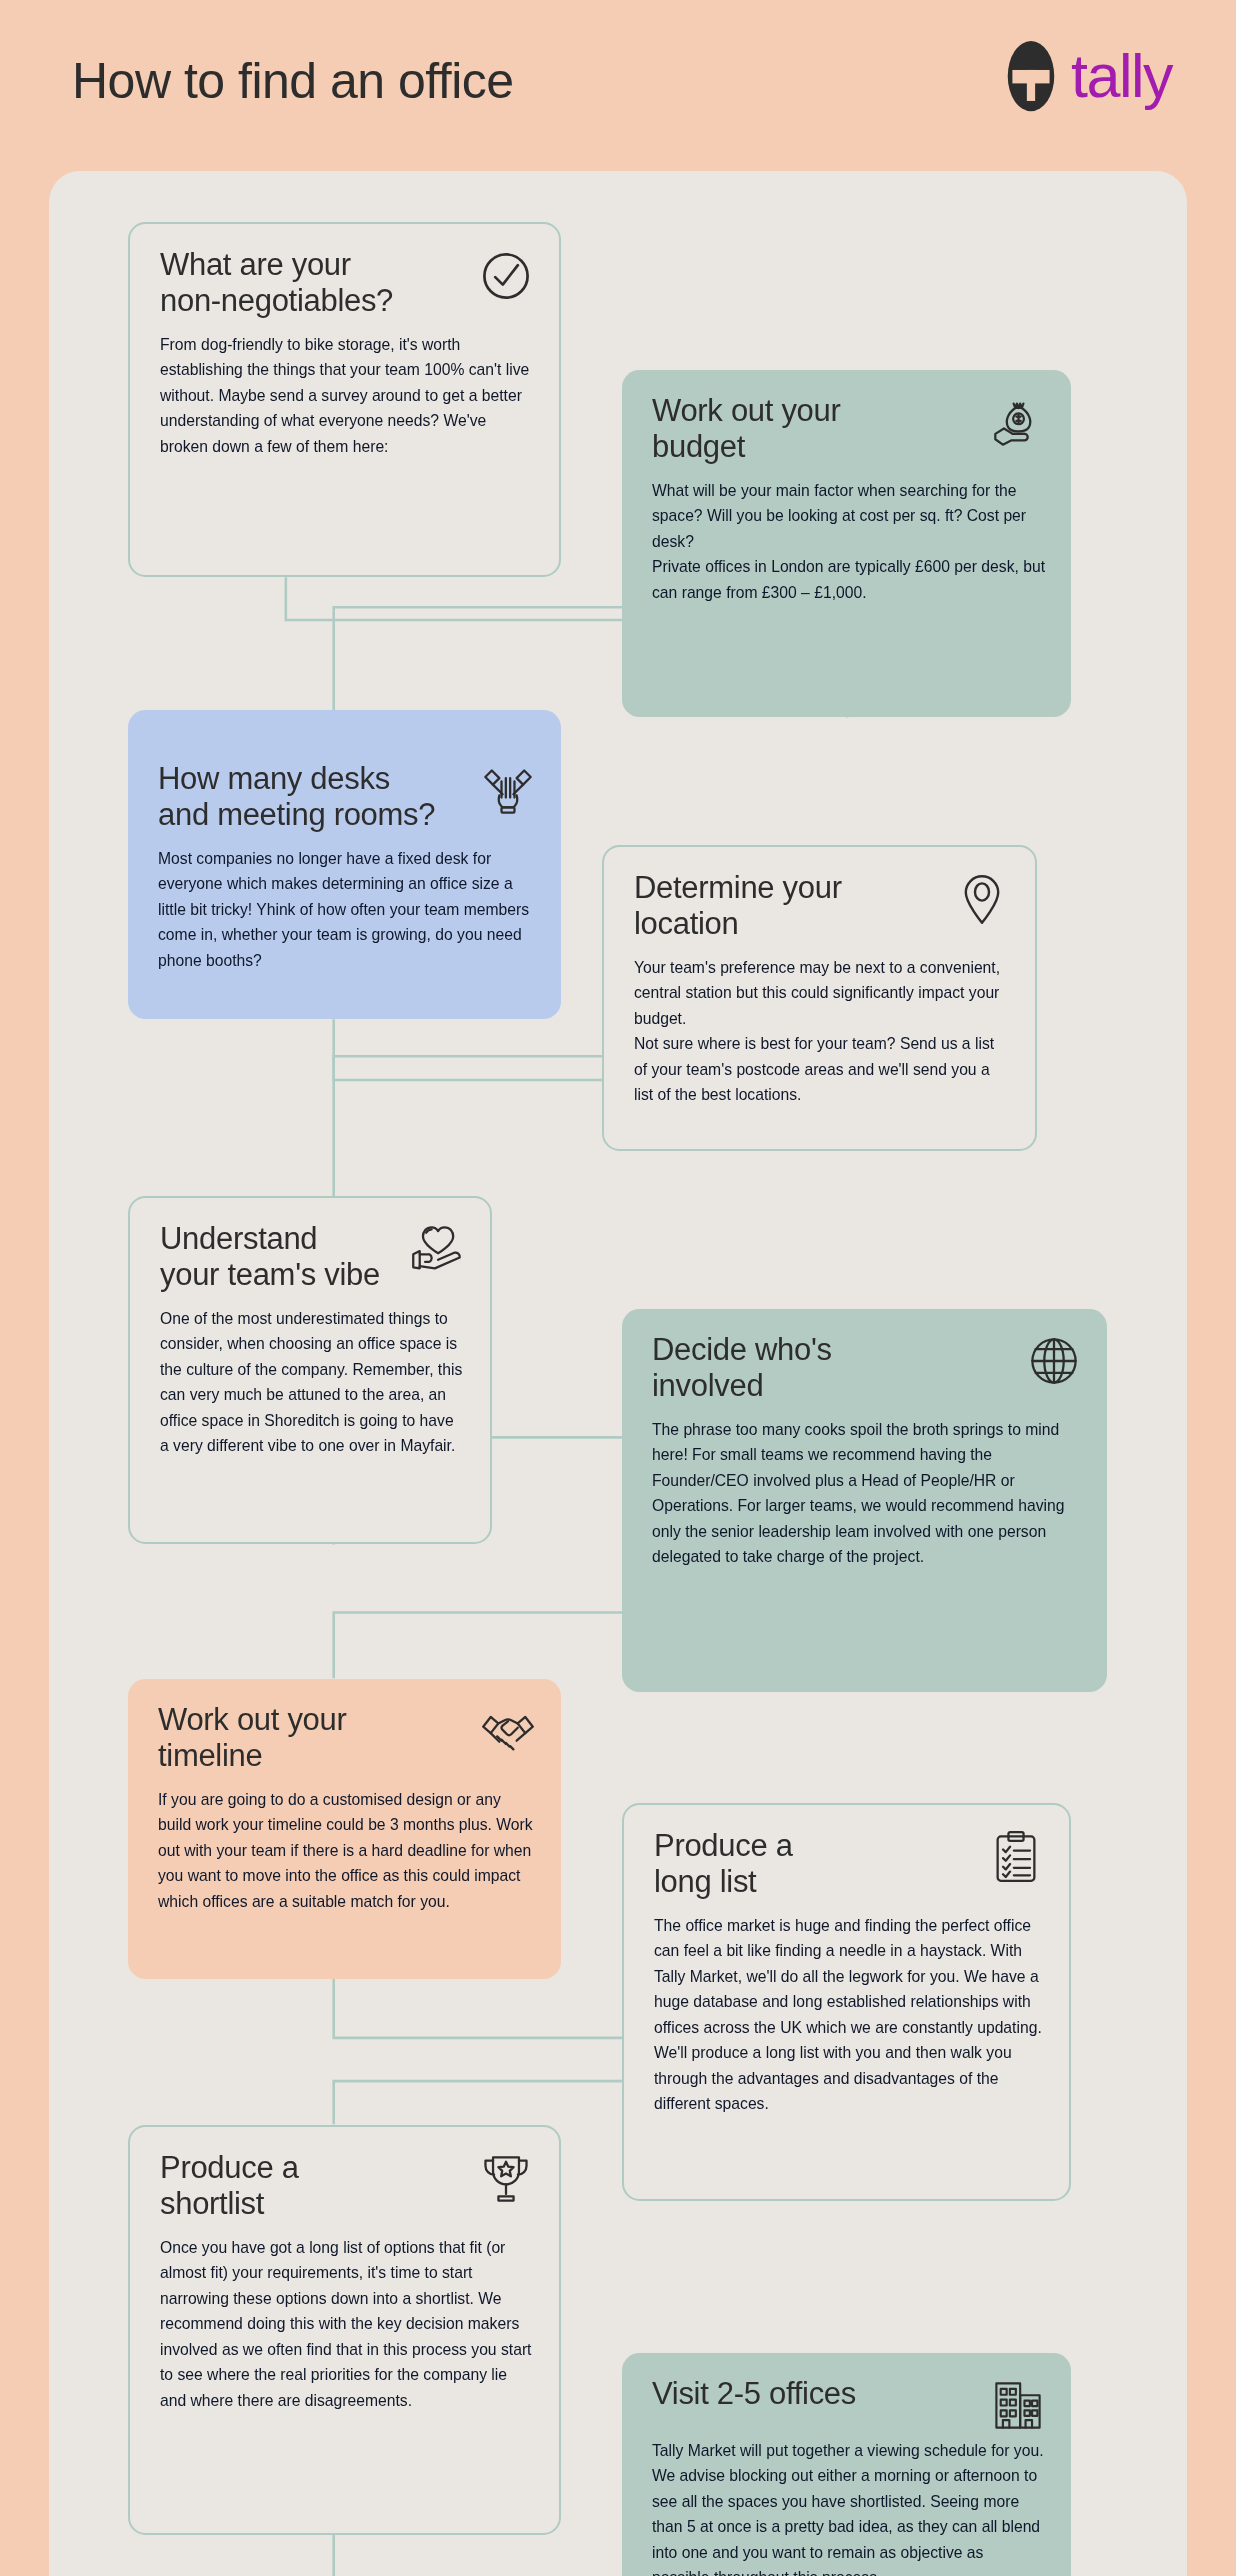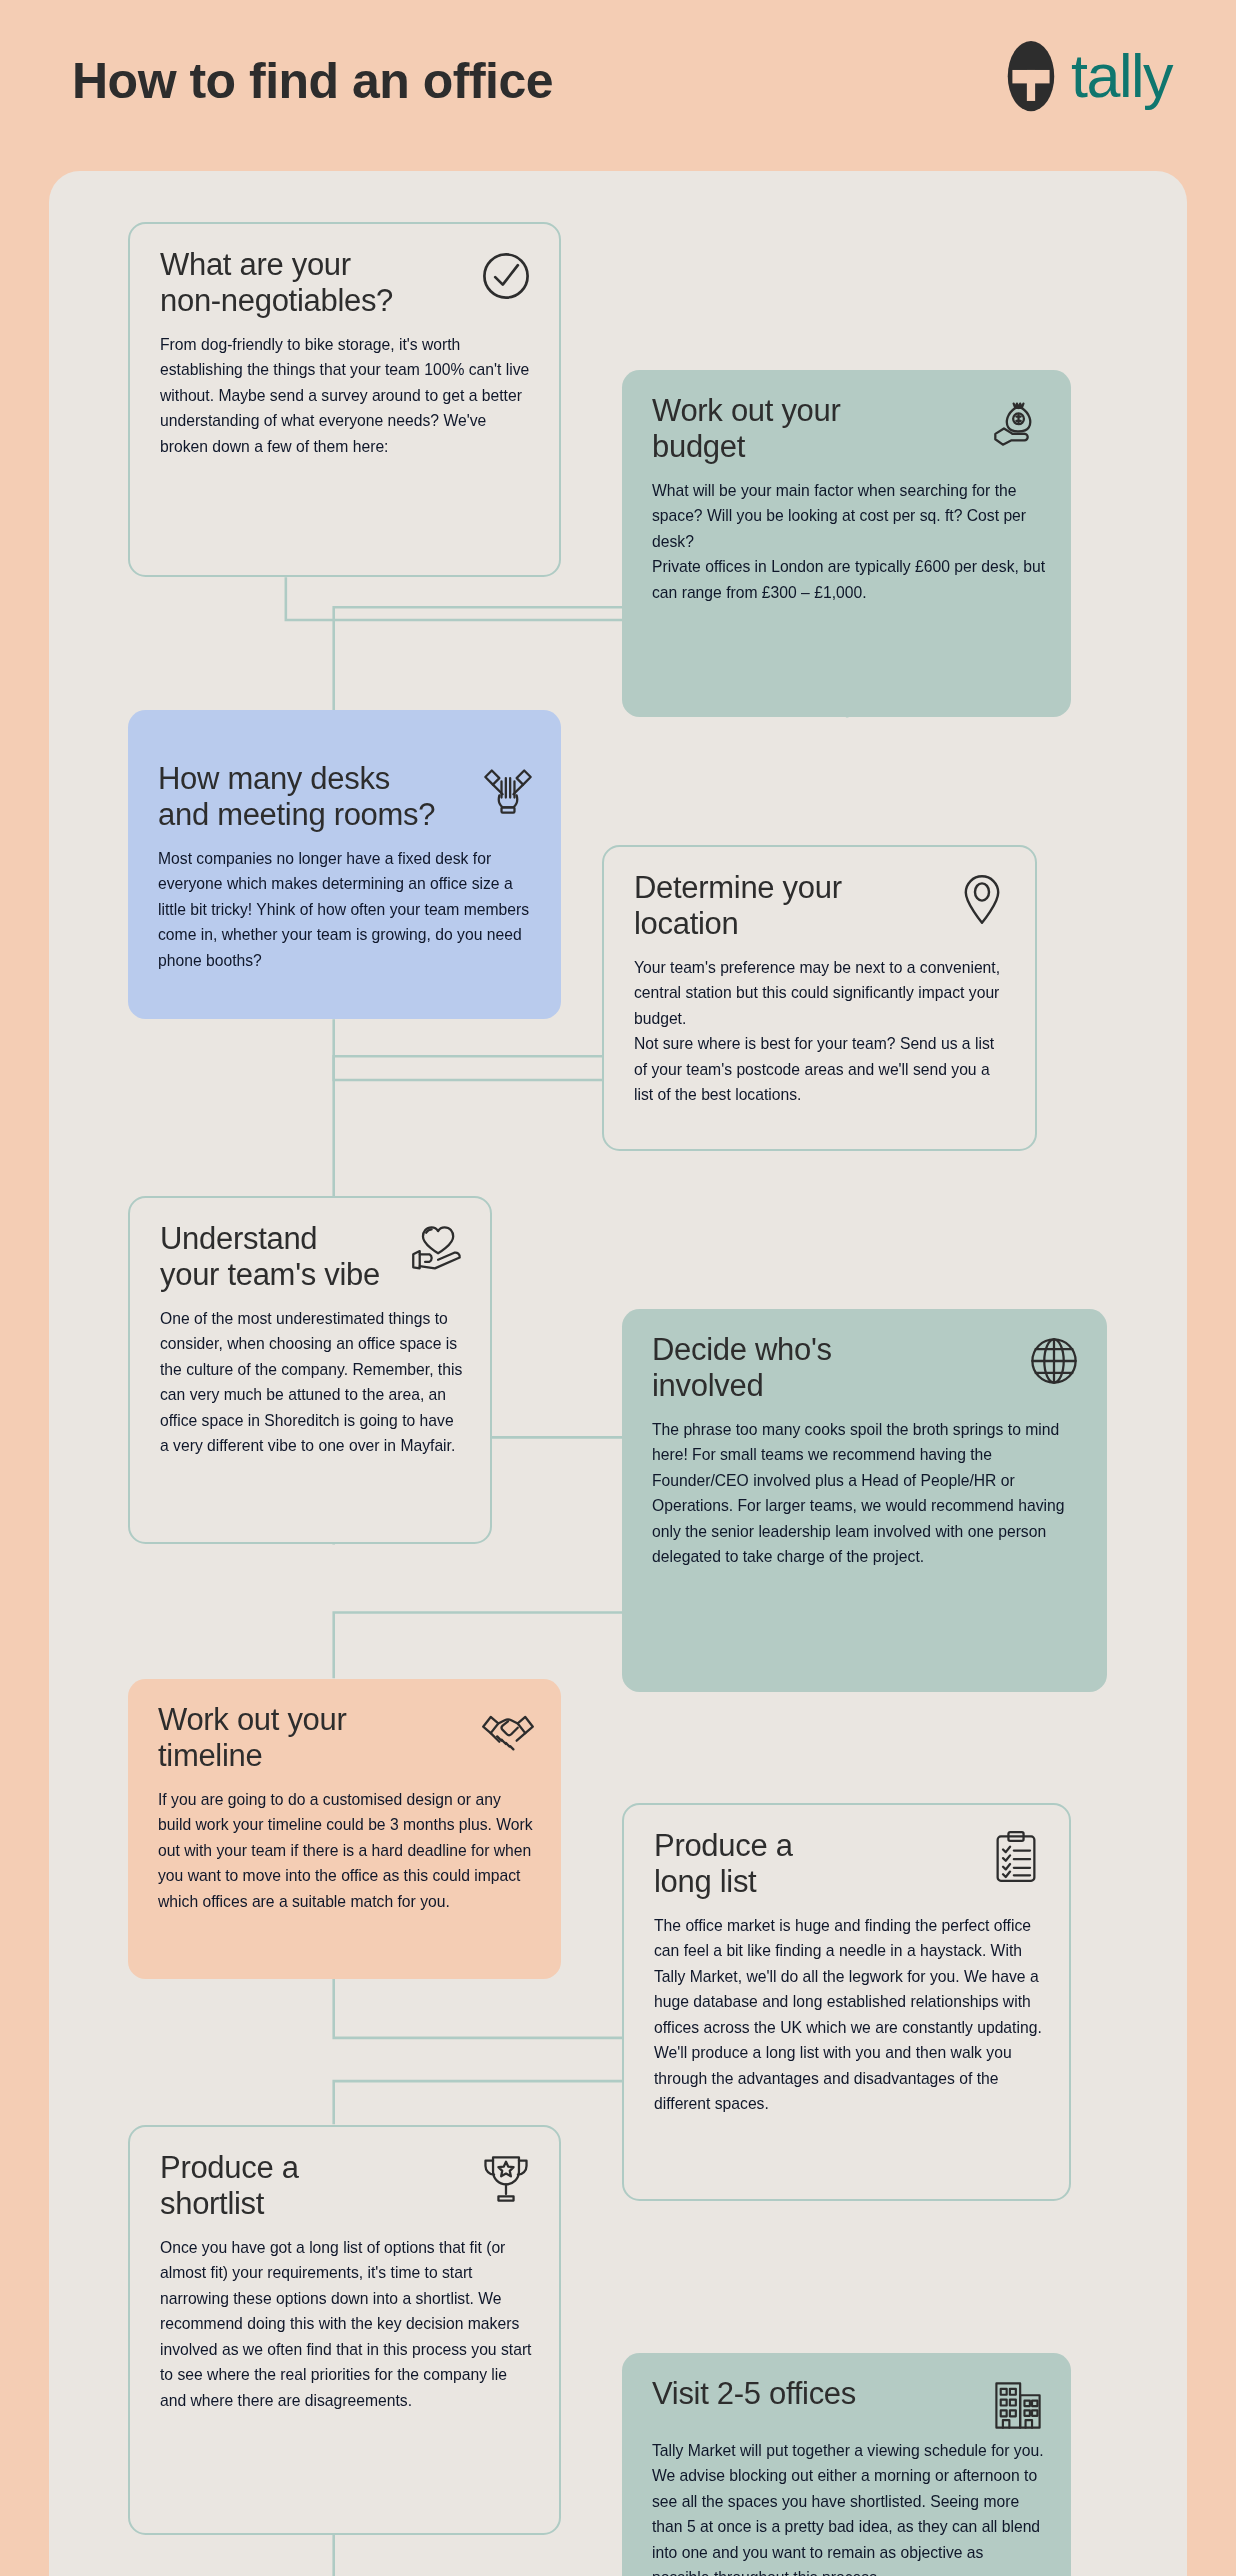--- a/index.html
+++ b/index.html
@@ -11,26 +11,26 @@
     position:relative;
     overflow:hidden;
   }
 
   
   #header {
     position:absolute; left:0; top:0; width:1236px; height:170px;
   }
   #page-title {
     position:absolute; left:72px; top:52px;
-    font-size:50px; font-weight:700; letter-spacing:-0.5px;
+    font-size:50px; font-weight:400; letter-spacing:-0.5px;
     color:#2d2d2d; white-space:nowrap;
   }
   #brand { position:absolute; right:64px; top:40px; display:flex; align-items:center; gap:9.3px; }
   #brand-mark { width:62px; height:72px; }
-  #brand-name { font-size:61px; font-weight:400; color:#0f766e; line-height:1; letter-spacing:-1.5px; }
+  #brand-name { font-size:61px; font-weight:400; color:#a21caf; line-height:1; letter-spacing:-1.5px; }
 
   
   #panel {
     position:absolute; left:49px; top:171px;
     width:1138px; height:2808px;
     background:#eae6e1;
     border-radius:31px;
   }
 
   

